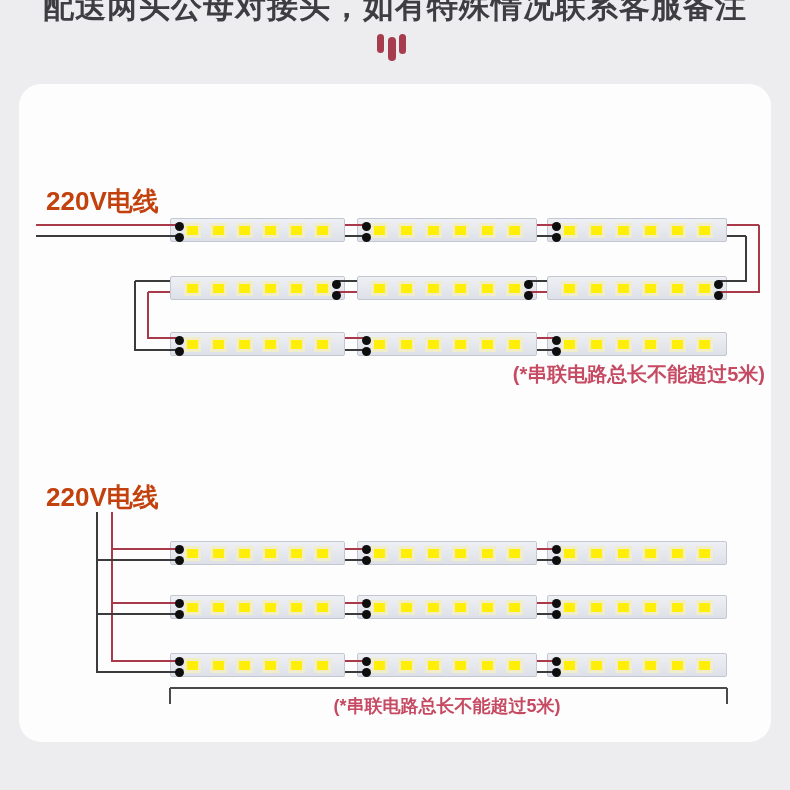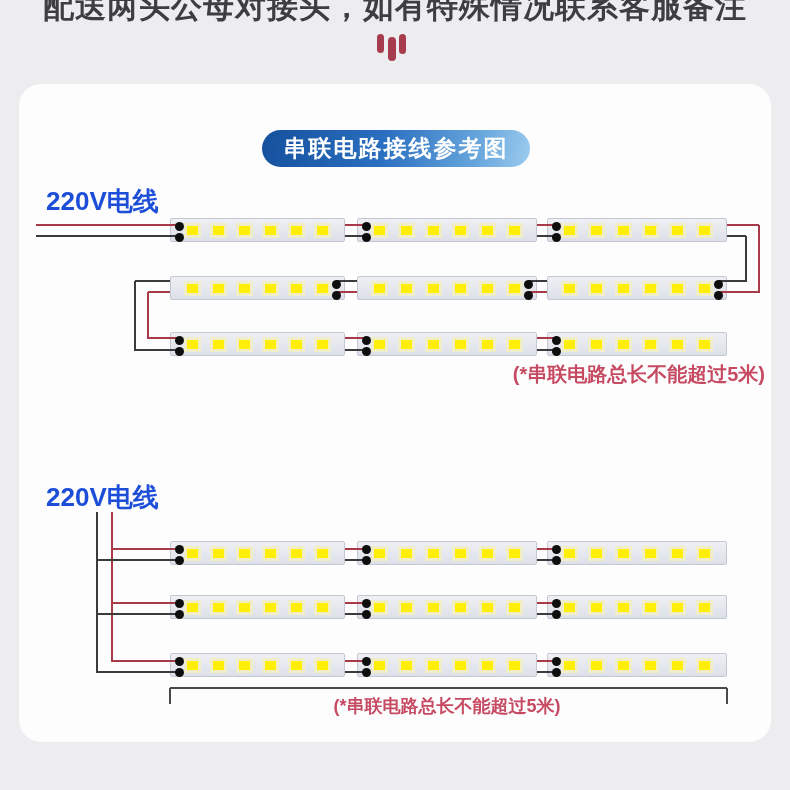--- a/index.html
+++ b/index.html
@@ -8,21 +8,21 @@
   .header-note{position:absolute;top:-14px;left:0;width:790px;text-align:center;
         font-size:31px;font-weight:bold;color:#3e3e42;letter-spacing:1px;white-space:nowrap;}
   .divider-bar{position:absolute;border-radius:4px;}
   .card{position:absolute;left:19px;top:84px;width:752px;height:658px;background:#fdfdfe;
         border-radius:22px;z-index:0;}
   .badge{position:absolute;left:262px;top:130px;width:268px;height:37px;border-radius:19px;
         background:linear-gradient(100deg,#15509c 0%,#2a6fc0 45%,#67a6dc 80%,#9ccbee 100%);
         color:#ffffff;font-size:23px;font-weight:bold;letter-spacing:2px;
         display:flex;align-items:center;justify-content:center;z-index:4;}
   .badge-parallel{top:437px;}
-  .vlabel{position:absolute;left:46px;top:184px;font-size:26px;font-weight:bold;color:#1d4ed8;z-index:4;}
+  .vlabel{position:absolute;left:46px;top:184px;font-size:26px;font-weight:bold;color:#c2410c;z-index:4;}
   .vlabel-parallel{top:480px;}
   .note{position:absolute;font-weight:bold;z-index:4;white-space:nowrap;}
   .note-series{left:505px;top:361px;width:260px;text-align:right;font-size:20px;}
   .note-parallel{left:322px;top:694px;width:250px;text-align:center;font-size:18px;}
   .strip{position:absolute;height:24px;background:linear-gradient(#eef0f4,#dde0e8);
         border:1px solid #c2c7d2;border-radius:2px;box-sizing:border-box;
         display:flex;align-items:center;justify-content:space-between;padding:0 13px;z-index:1;}
   .led{width:11px;height:9px;border-radius:1px;border:3px solid #f1edc6;}
   .dot{position:absolute;width:9px;height:9px;border-radius:50%;z-index:3;}
   .wire{position:absolute;z-index:2;}
@@ -36,21 +36,20 @@
   <div class="header-note">配送两头公母对接头，如有特殊情况联系客服备注</div>
 
   <div>
     <i class="divider-bar" id="divbar1" style="left: 377px; top: 34px; width: 7px; height: 19px; background: rgb(166, 60, 78); position: absolute;"></i>
     <i class="divider-bar" id="divbar2" style="left: 388px; top: 37px; width: 8px; height: 24px; background: rgb(166, 60, 78); position: absolute;"></i>
     <i class="divider-bar" id="divbar3" style="left: 399px; top: 34px; width: 7px; height: 20px; background: rgb(166, 60, 78); position: absolute;"></i>
   </div>
 
   <div class="card"></div>
 
-  <div class="badge">串联电路接线参考图</div>
   <div class="vlabel">220V电线</div>
   <div class="note note-series" style="color: rgb(198, 74, 98);">(*串联电路总长不能超过5米)</div>
 
   <div class="vlabel vlabel-parallel">220V电线</div>
   <div class="note note-parallel" style="color: rgb(198, 74, 98);">(*串联电路总长不能超过5米)</div>
 
   <div id="wiring">
       <div class="strip" style="left: 170px; top: 218px; width: 175px;">
         <span class="led" style="background: rgb(255, 238, 7);"></span>
         <span class="led" style="background: rgb(255, 238, 7);"></span>

